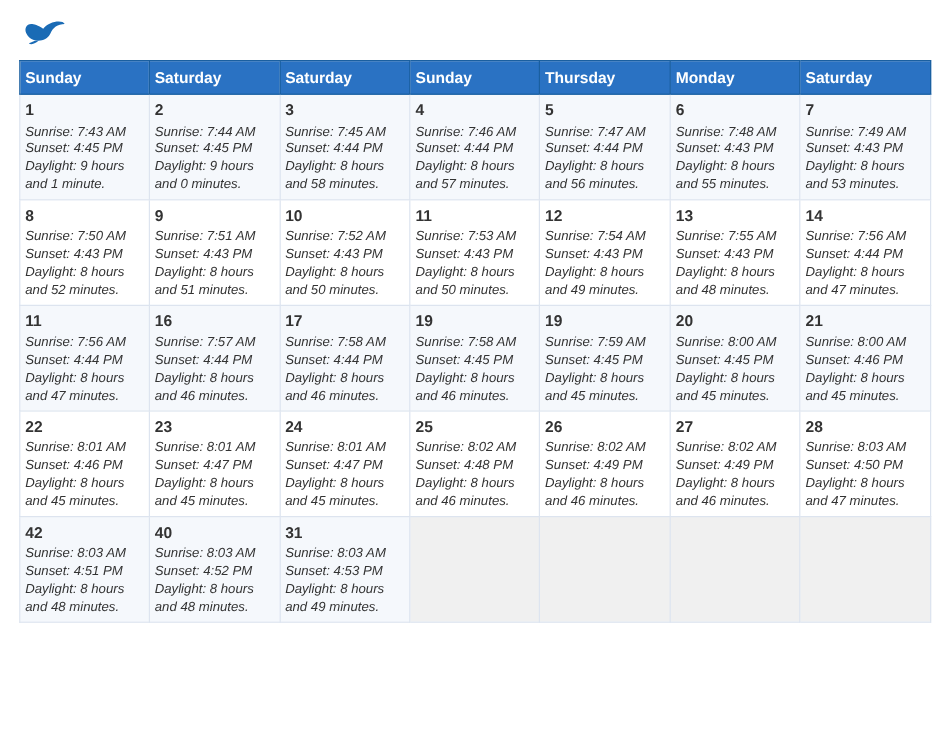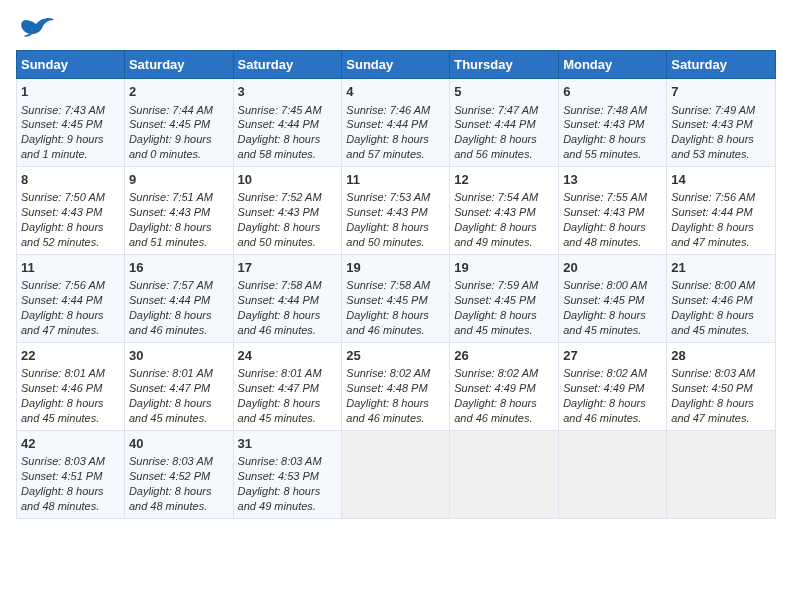--- a/index.html
+++ b/index.html
@@ -149,21 +149,21 @@
           <td><span class="day-num">11</span><span class="day-info">Sunrise: 7:56 AM<br>Sunset: 4:44 PM<br>Daylight: 8 hours<br>and 47 minutes.</span></td>
           <td><span class="day-num">16</span><span class="day-info">Sunrise: 7:57 AM<br>Sunset: 4:44 PM<br>Daylight: 8 hours<br>and 46 minutes.</span></td>
           <td><span class="day-num">17</span><span class="day-info">Sunrise: 7:58 AM<br>Sunset: 4:44 PM<br>Daylight: 8 hours<br>and 46 minutes.</span></td>
           <td><span class="day-num">19</span><span class="day-info">Sunrise: 7:58 AM<br>Sunset: 4:45 PM<br>Daylight: 8 hours<br>and 46 minutes.</span></td>
           <td><span class="day-num">19</span><span class="day-info">Sunrise: 7:59 AM<br>Sunset: 4:45 PM<br>Daylight: 8 hours<br>and 45 minutes.</span></td>
           <td><span class="day-num">20</span><span class="day-info">Sunrise: 8:00 AM<br>Sunset: 4:45 PM<br>Daylight: 8 hours<br>and 45 minutes.</span></td>
           <td><span class="day-num">21</span><span class="day-info">Sunrise: 8:00 AM<br>Sunset: 4:46 PM<br>Daylight: 8 hours<br>and 45 minutes.</span></td>
         </tr>
         <tr>
           <td><span class="day-num">22</span><span class="day-info">Sunrise: 8:01 AM<br>Sunset: 4:46 PM<br>Daylight: 8 hours<br>and 45 minutes.</span></td>
-          <td><span class="day-num">30</span><span class="day-info">Sunrise: 8:01 AM<br>Sunset: 4:47 PM<br>Daylight: 8 hours<br>and 45 minutes.</span></td>
+          <td><span class="day-num">23</span><span class="day-info">Sunrise: 8:01 AM<br>Sunset: 4:47 PM<br>Daylight: 8 hours<br>and 45 minutes.</span></td>
           <td><span class="day-num">24</span><span class="day-info">Sunrise: 8:01 AM<br>Sunset: 4:47 PM<br>Daylight: 8 hours<br>and 45 minutes.</span></td>
           <td><span class="day-num">25</span><span class="day-info">Sunrise: 8:02 AM<br>Sunset: 4:48 PM<br>Daylight: 8 hours<br>and 46 minutes.</span></td>
           <td><span class="day-num">26</span><span class="day-info">Sunrise: 8:02 AM<br>Sunset: 4:49 PM<br>Daylight: 8 hours<br>and 46 minutes.</span></td>
           <td><span class="day-num">27</span><span class="day-info">Sunrise: 8:02 AM<br>Sunset: 4:49 PM<br>Daylight: 8 hours<br>and 46 minutes.</span></td>
           <td><span class="day-num">28</span><span class="day-info">Sunrise: 8:03 AM<br>Sunset: 4:50 PM<br>Daylight: 8 hours<br>and 47 minutes.</span></td>
         </tr>
         <tr>
           <td><span class="day-num">42</span><span class="day-info">Sunrise: 8:03 AM<br>Sunset: 4:51 PM<br>Daylight: 8 hours<br>and 48 minutes.</span></td>
           <td><span class="day-num">40</span><span class="day-info">Sunrise: 8:03 AM<br>Sunset: 4:52 PM<br>Daylight: 8 hours<br>and 48 minutes.</span></td>
           <td><span class="day-num">31</span><span class="day-info">Sunrise: 8:03 AM<br>Sunset: 4:53 PM<br>Daylight: 8 hours<br>and 49 minutes.</span></td>

